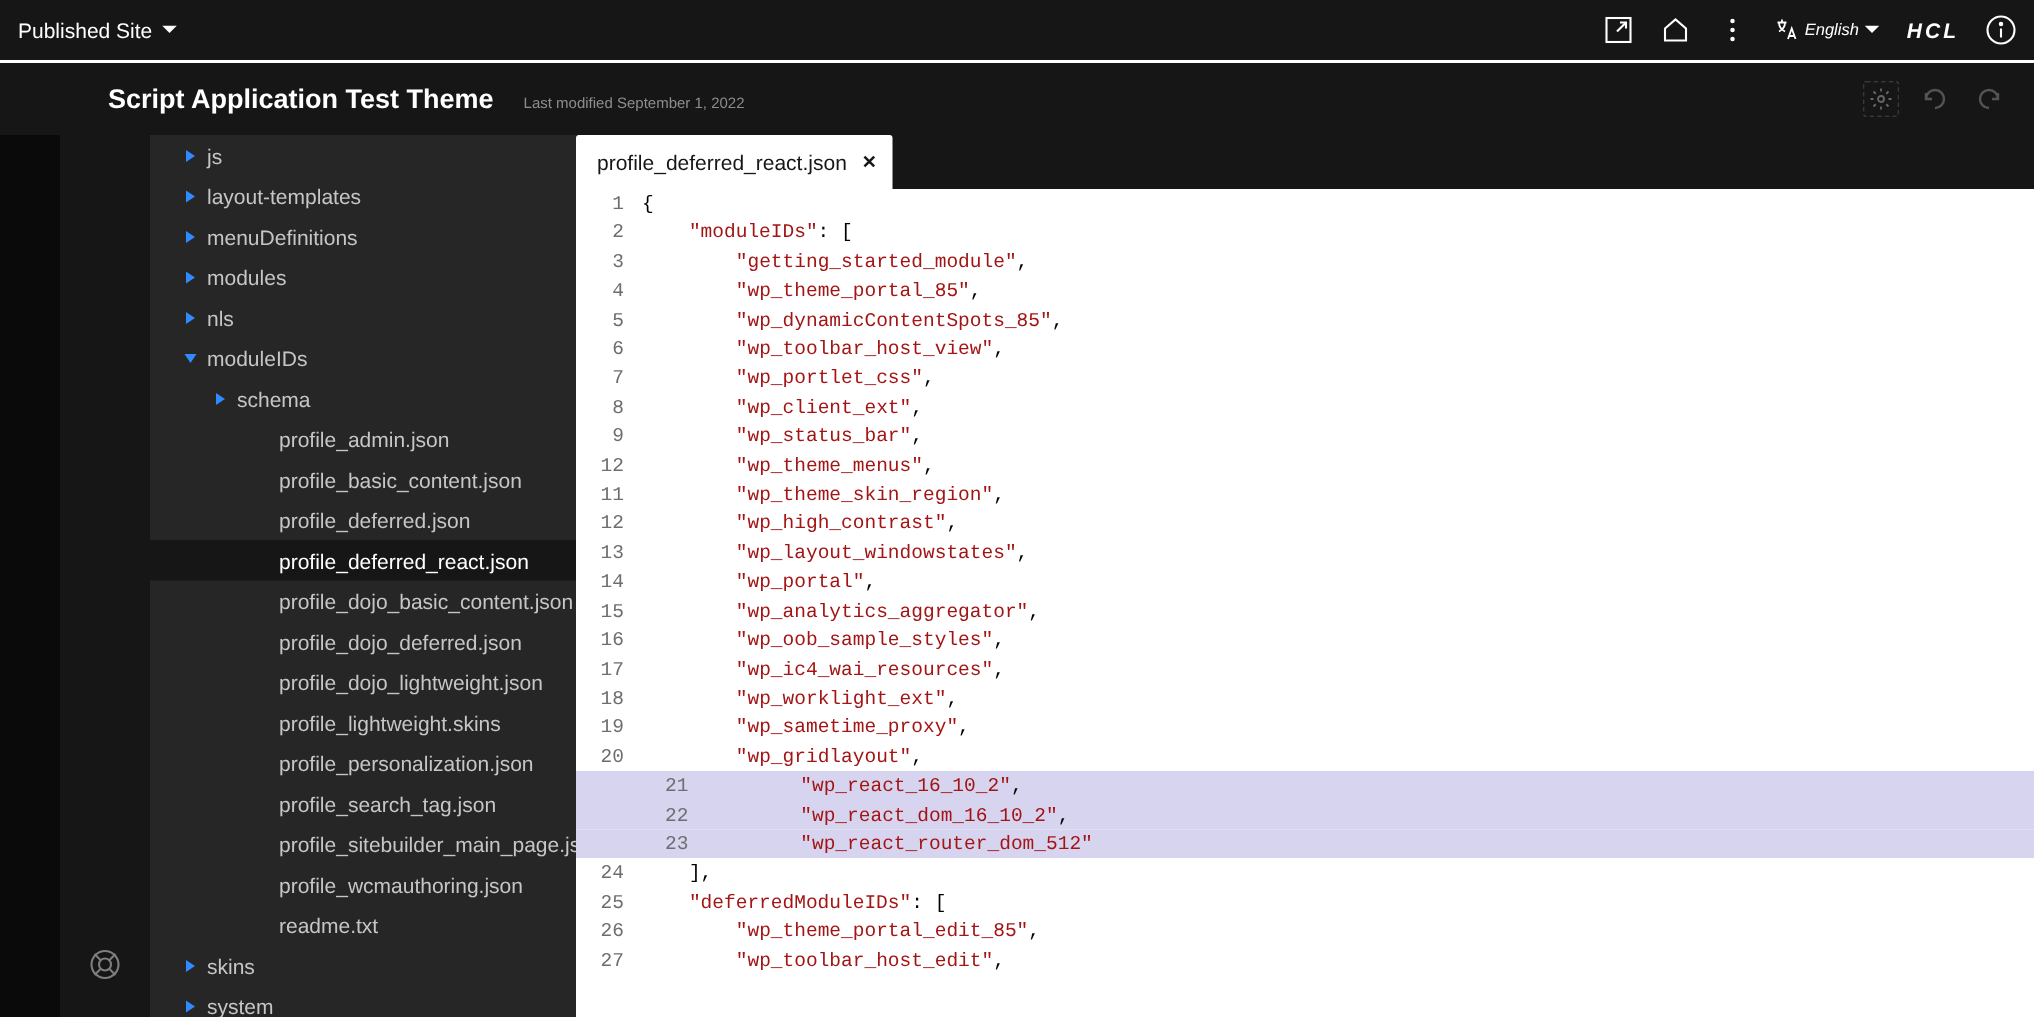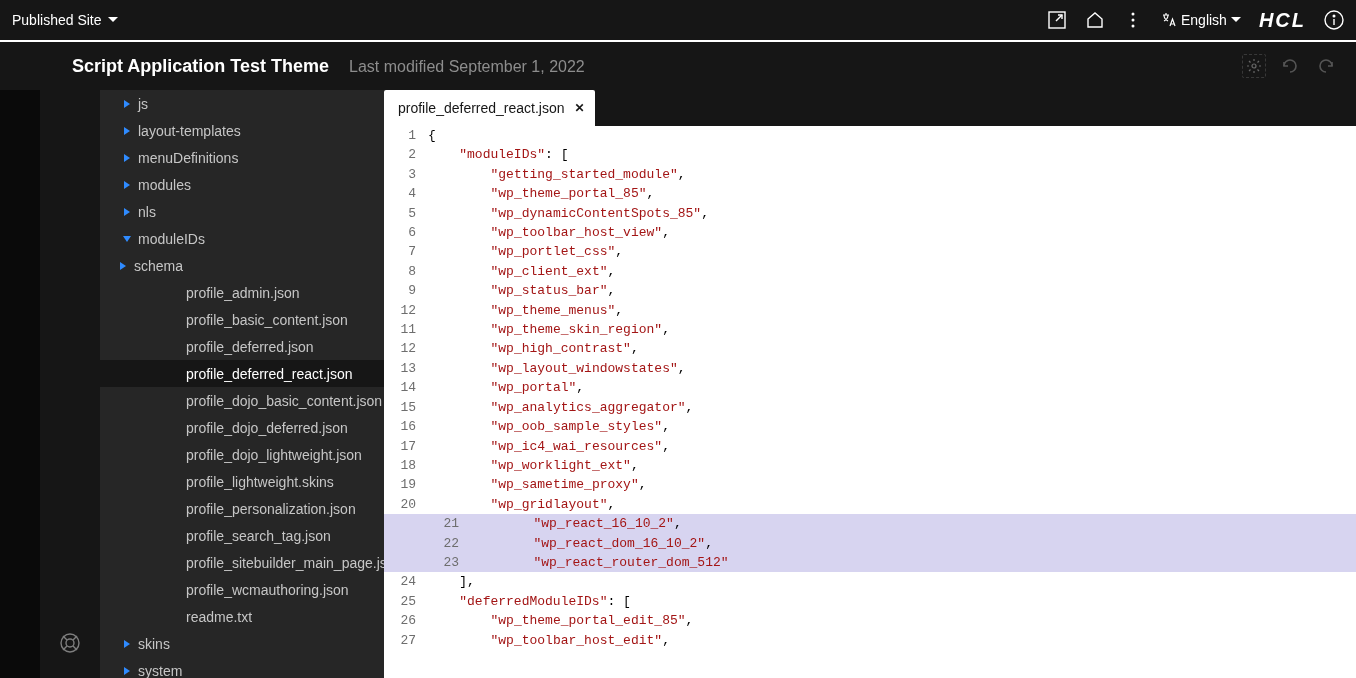--- a/index.html
+++ b/index.html
@@ -4,46 +4,46 @@
 <style>
 * { margin: 0; padding: 0; box-sizing: border-box; }
 body { font-family: Arial, Helvetica, sans-serif; background: #0a0a0a; width: 1356px; height: 678px; overflow: hidden; color: #fff; }
 
 
 .topbar { height: 40px; background: #161616; display: flex; align-items: center; padding: 4px 12px; justify-content: space-between; }
 .topbar-left { display: flex; align-items: center; gap: 8px; }
 .site-dropdown { display: flex; align-items: center; gap: 6px; font-size: 14px; cursor: pointer; }
 .topbar-right { display: flex; align-items: center; gap: 18px; }
 .topbar-icon { width: 20px; height: 20px; display: flex; align-items: center; justify-content: center; cursor: pointer; }
-.lang { display: flex; align-items: center; gap: 4px; font-size: 14px; cursor: pointer; }
-.brand { font-weight: 900; font-style: italic; letter-spacing: 2px; font-size: 20px; }
+.lang { display: flex; align-items: center; gap: 4px; font-size: 11px; cursor: pointer; font-style: italic; }
+.brand { font-weight: 900; font-style: italic; letter-spacing: 2px; font-size: 14px; }
 
 .topdivider { height: 2px; background: #fff; }
 
 
 .subheader { height: 48px; display: flex; align-items: center; padding: 0 18px 0 72px; background: #161616; justify-content: space-between; }
 .subheader-left { display: flex; align-items: baseline; gap: 20px; }
 .page-title { font-size: 18px; font-weight: 700; }
-.last-mod { font-size: 16px; color: #8d8d8d; }
+.last-mod { font-size: 10px; color: #8d8d8d; }
 .subheader-right { display: flex; align-items: center; gap: 12px; }
 .sh-icon { width: 24px; height: 24px; display:flex; align-items:center; justify-content:center; opacity:.55; cursor:pointer; }
 
 
 .main { display: flex; height: calc(678px - 40px - 2px - 48px); margin-left: 40px; }
 .leftgutter { width: 60px; background: #161616; display:flex; flex-direction:column; justify-content:flex-end; align-items:center; padding-bottom:24px; }
 .gutter-icon { width:22px; height:22px; opacity:.7; }
 
 .sidebar { width: 284px; background: #262626; overflow-y: auto; font-size: 14px; color: #c6c6c6; }
 .tree-item { display:flex; align-items:center; height:27px; cursor:pointer; }
 .tree-item.active { background:#161616; color:#fff; }
 .caret { width:0; height:0; border-top:4px solid transparent; border-bottom:4px solid transparent; border-left:6px solid #2f8bff; margin-right:8px; flex-shrink:0; }
 .caret.down { transform: rotate(90deg); }
 .caret.spacer { border:none; width:6px; }
 .indent-1 { padding-left: 24px; }
-.indent-2 { padding-left: 20px; text-align: center; }
+.indent-2 { padding-left: 44px; text-align: center; }
 .indent-3 { padding-left: 72px; }
 
 .editor { flex:1; background:#161616; display:flex; flex-direction:column; }
 .tabbar { height:36px; display:flex; align-items:flex-end; }
 .tab { background:#fff; color:#161616; font-size:14px; height:36px; display:flex; align-items:center; padding:0 10px 0 14px; gap:10px; border-top-left-radius:2px; border-top-right-radius:2px; }
 .tab-close { font-weight:bold; cursor:pointer; font-size:12px; }
 
 .code { flex:1; background:#fff; color:#000; font-family: Menlo, Consolas, "Courier New", monospace; font-size:13px; line-height:19.4px; overflow-y:auto; }
 .code-line { display:flex; }
 .code-line.hl { background:#d7d4f0;padding-left:43px; }

